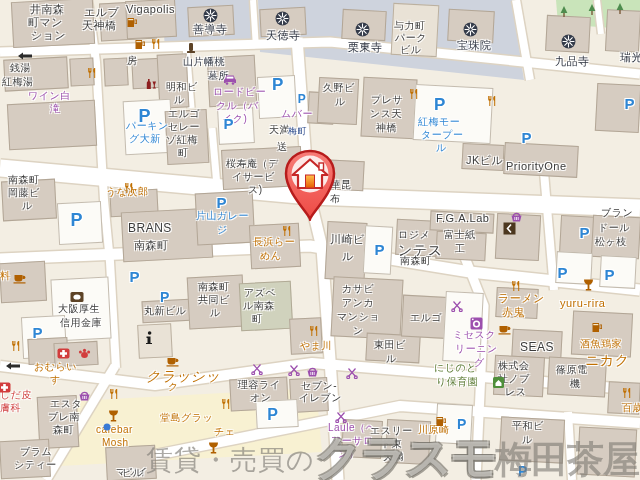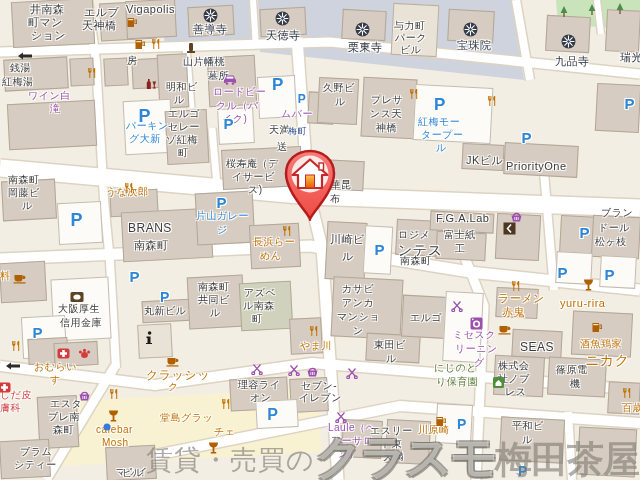--- a/index.html
+++ b/index.html
@@ -277,21 +277,21 @@
     <div class="lbl" style="left: 0px; top: 271px; color: rgb(192, 111, 0); font-size: 10px;">料</div>
     <div class="lbl" style="left: 34px; top: 362px; color: rgb(192, 111, 0); font-size: 10px;">おむらい</div>
     <div class="lbl" style="left: 50px; top: 375px; color: rgb(192, 111, 0); font-size: 10px;">す</div>
     <div class="lbl" style="left: 0px; top: 390px; color: rgb(207, 61, 61); font-size: 10px;">しだ皮</div>
     <div class="lbl" style="left: 0px; top: 403px; color: rgb(207, 61, 61); font-size: 10px;">膚科</div>
     <div class="lbl" style="left: 50px; top: 399px; color: rgb(58, 58, 58); font-size: 10px;">エスタ</div>
     <div class="lbl" style="left: 48px; top: 412px; color: rgb(58, 58, 58); font-size: 10px;">ブレ南</div>
     <div class="lbl" style="left: 53px; top: 425px; color: rgb(58, 58, 58); font-size: 10px;">森町</div>
     <div class="lbl" style="left: 20px; top: 447px; color: rgb(58, 58, 58); font-size: 10px;">ブラム</div>
     <div class="lbl" style="left: 14px; top: 460px; color: rgb(58, 58, 58); font-size: 10px;">シティー</div>
-    <div class="lbl" style="left: 146px; top: 369px; color: rgb(192, 111, 0); font-size: 12px;">クラッシッ</div>
+    <div class="lbl" style="left: 146px; top: 369px; color: rgb(192, 111, 0); font-size: 14px; font-style: italic;">クラッシッ</div>
     <div class="lbl" style="left: 168px; top: 382px; color: rgb(192, 111, 0); font-size: 10px;">ク</div>
     <div class="lbl" style="left: 238px; top: 380px; color: rgb(58, 58, 58); font-size: 10px;">理容ライ</div>
     <div class="lbl" style="left: 250px; top: 393px; color: rgb(58, 58, 58); font-size: 10px;">オン</div>
     <div class="lbl" style="left: 301px; top: 381px; color: rgb(58, 58, 58); font-size: 10px;">セブン-</div>
     <div class="lbl" style="left: 299px; top: 393px; color: rgb(58, 58, 58); font-size: 10px;">イレブン</div>
     <div class="lbl" style="left: 160px; top: 413px; color: rgb(192, 111, 0); font-size: 10px;">堂島グラッ</div>
     <div class="lbl" style="left: 214px; top: 427px; color: rgb(192, 111, 0); font-size: 10px;">チェ</div>
     <div class="lbl" style="left: 96px; top: 425px; color: rgb(192, 111, 0); font-size: 10px;">cafebar</div>
     <div class="lbl" style="left: 102px; top: 438px; color: rgb(192, 111, 0); font-size: 10px;">Mosh</div>
     <div class="lbl" style="left: 328px; top: 423px; color: rgb(156, 79, 174); font-size: 10px;">Laule（ヘ</div>

